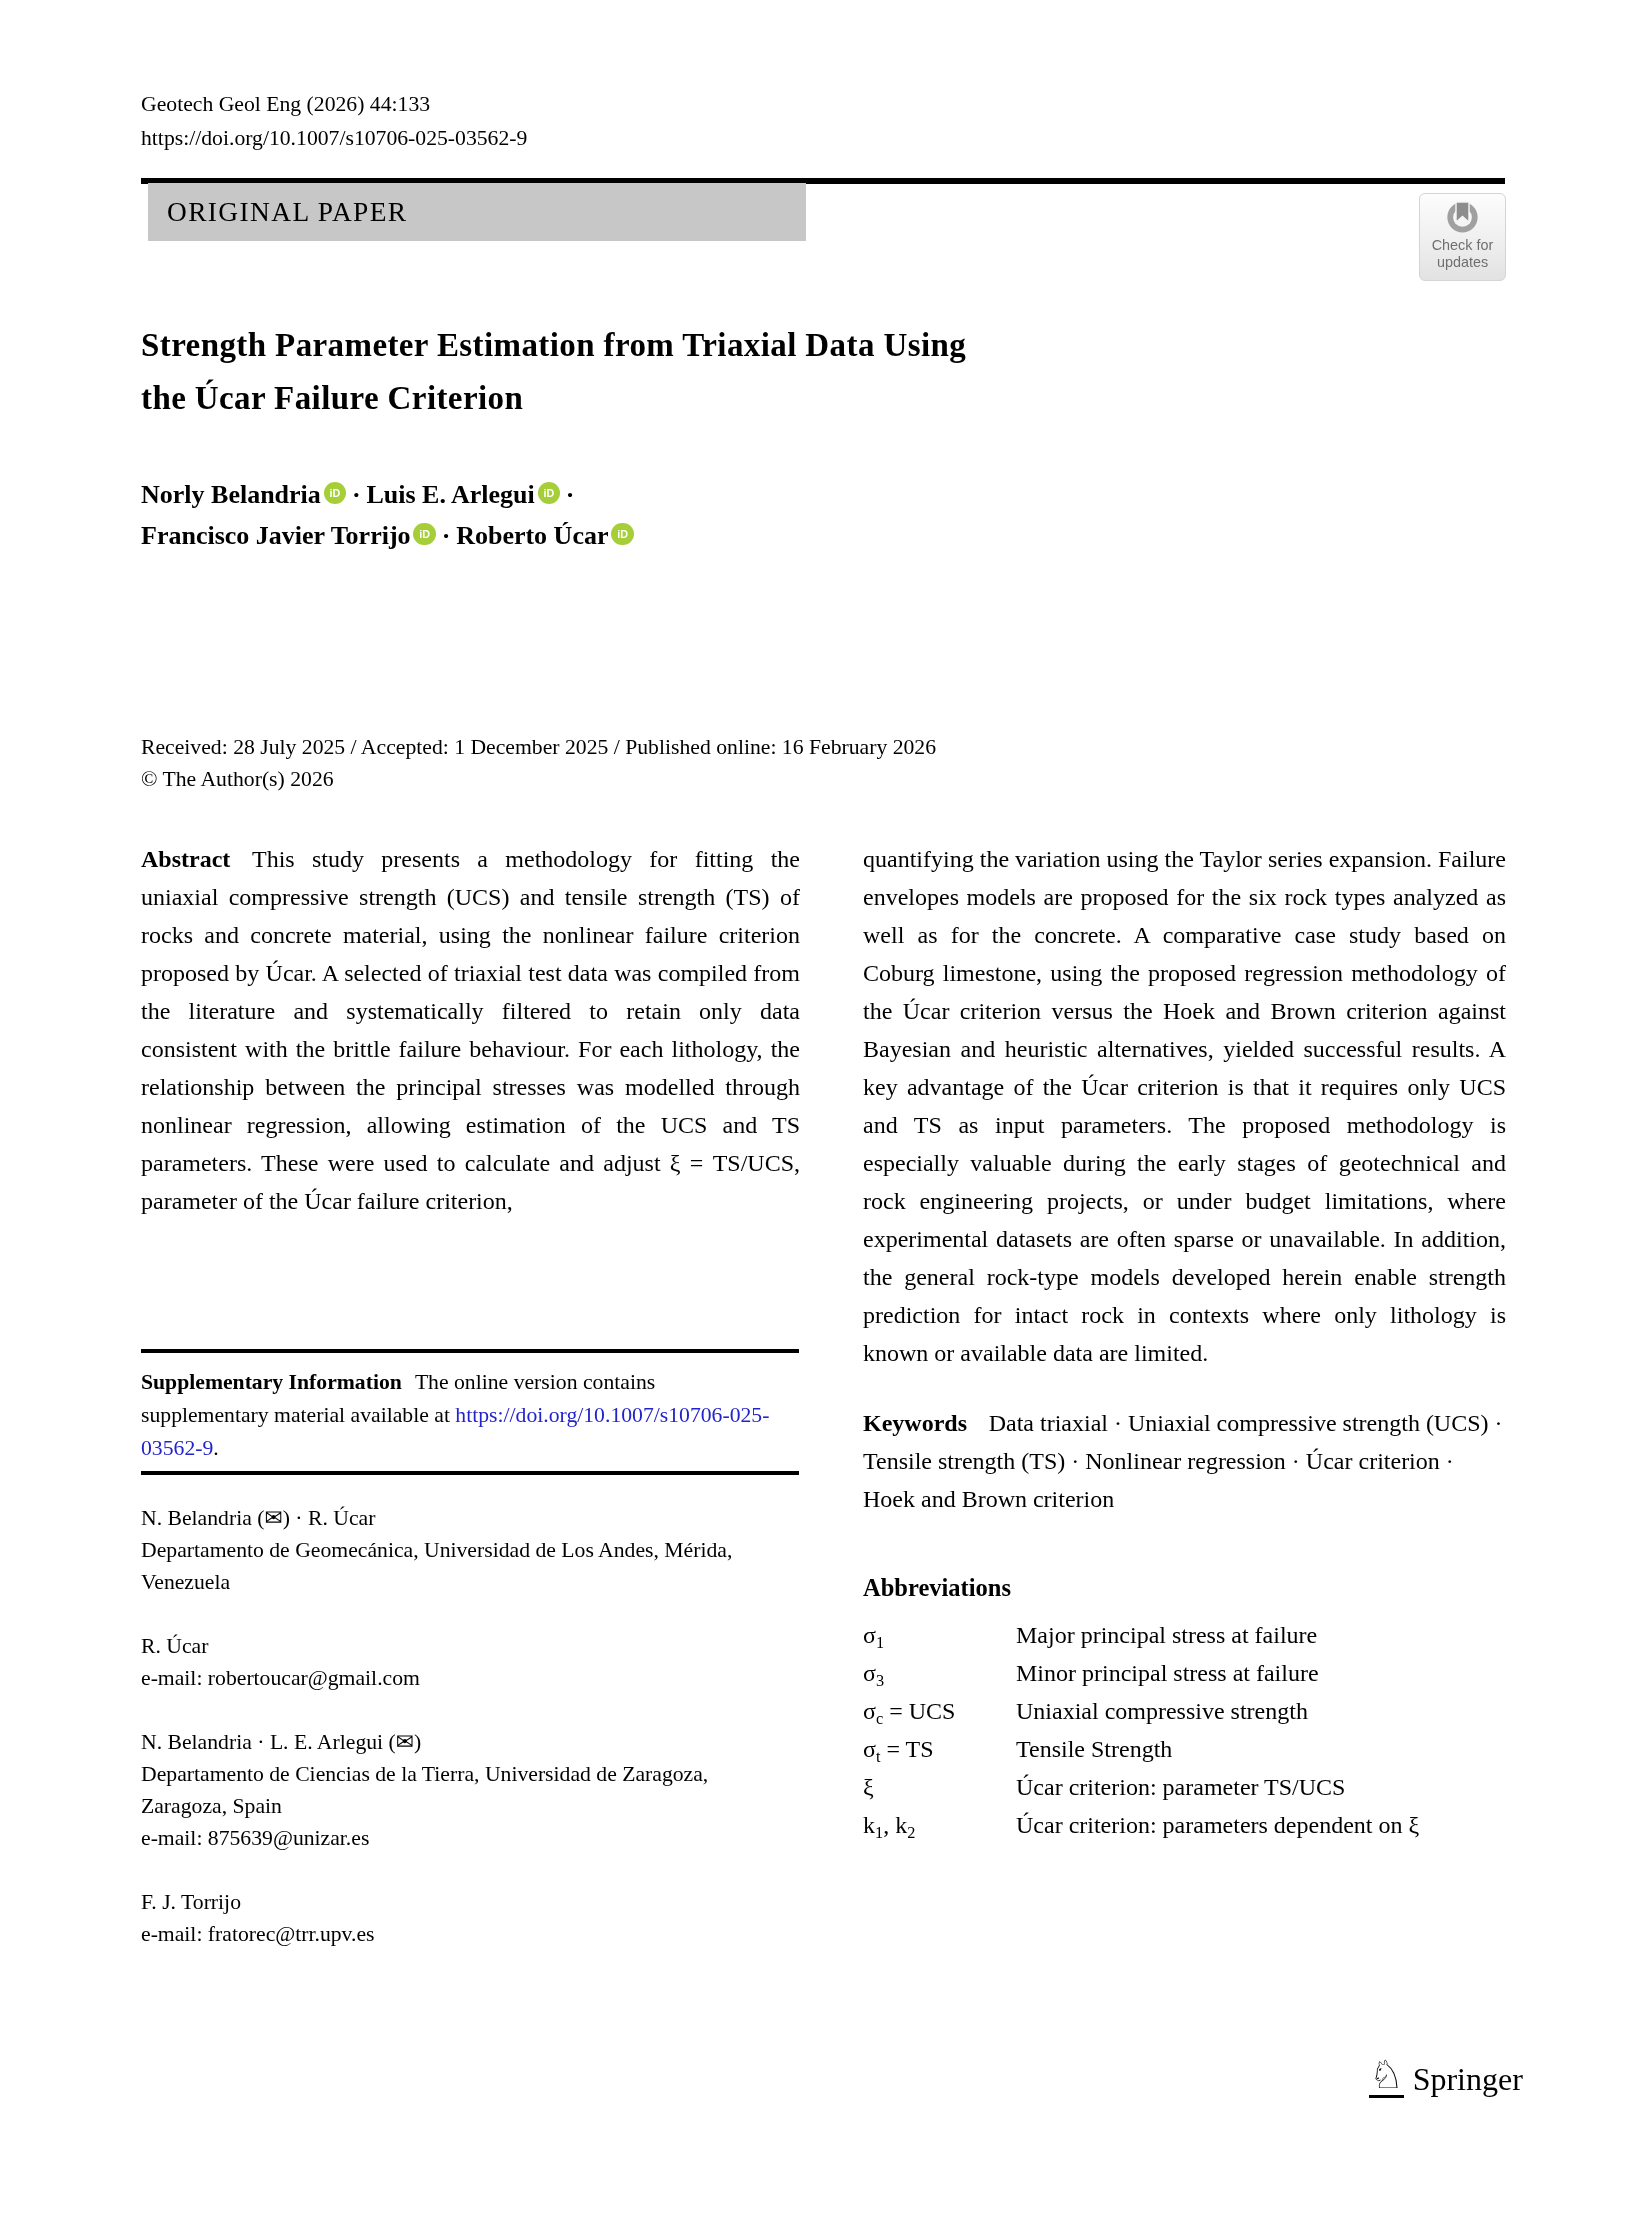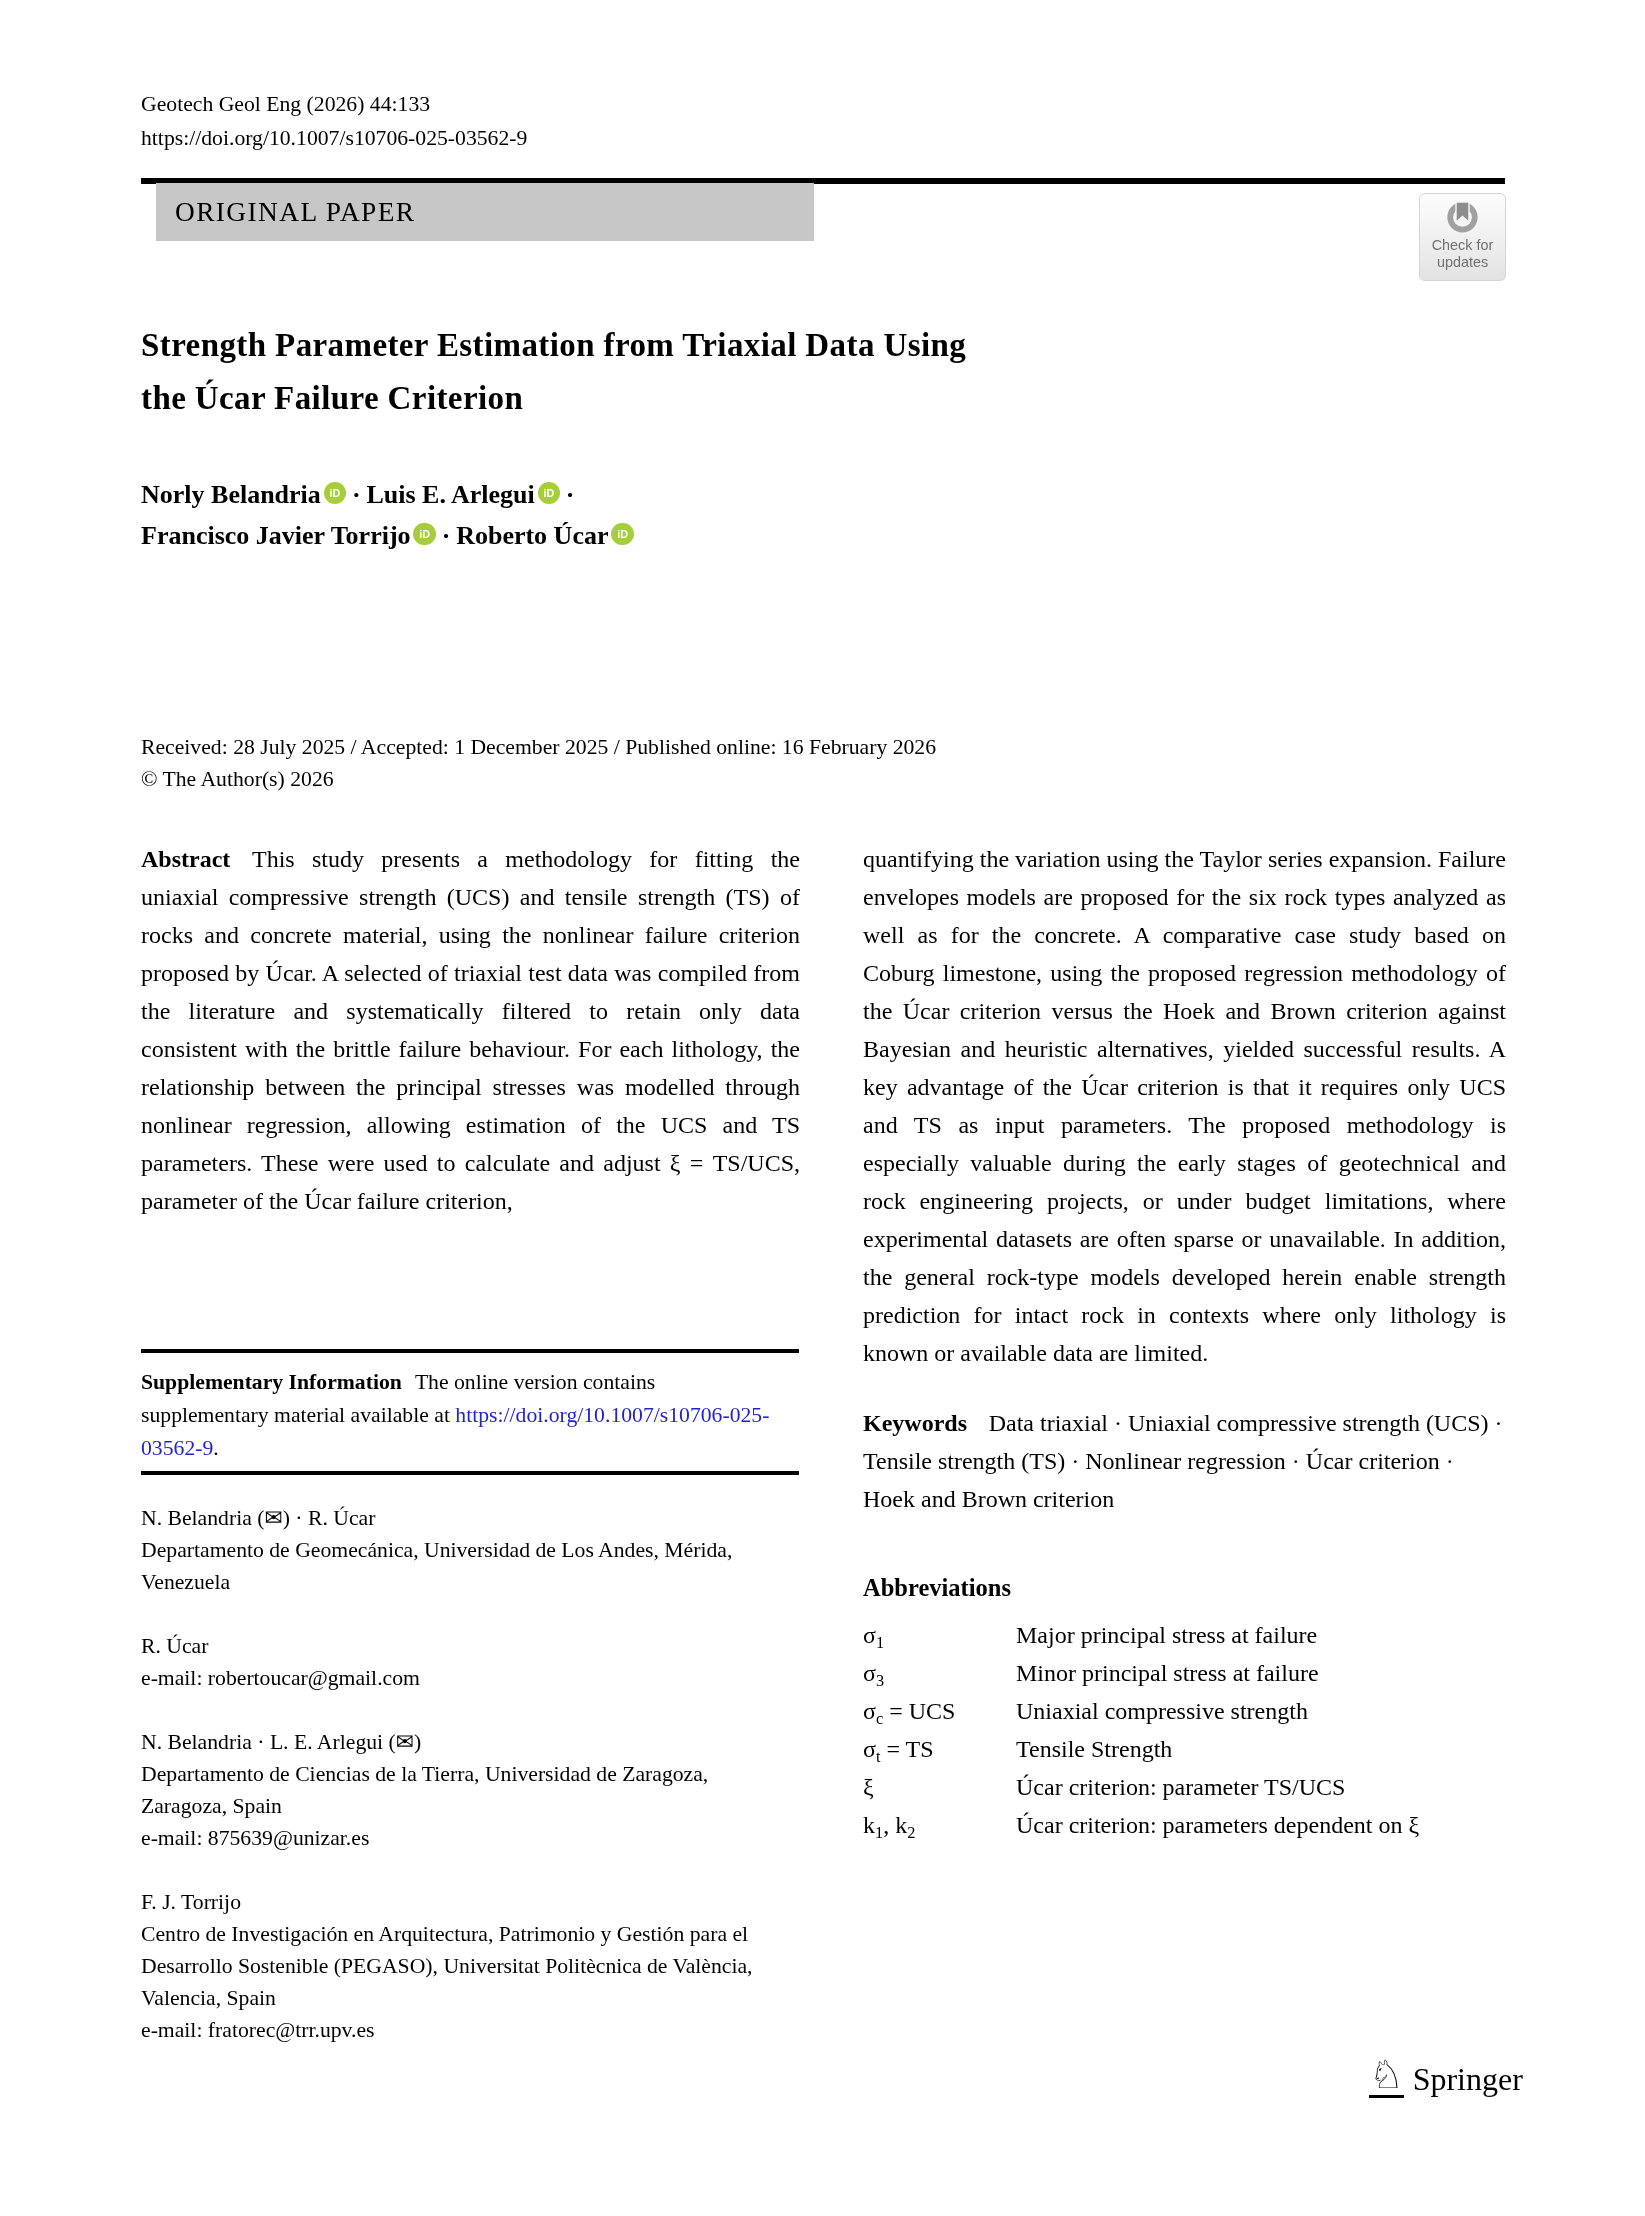--- a/index.html
+++ b/index.html
@@ -8,21 +8,21 @@
     width:1645px;
     height:2216px;
     background:#ffffff;
     font-family:"Liberation Serif", serif;
     color:#000;
     overflow:hidden;
   }
   
   .header-meta{position:absolute;left:141px;top:87px;font-size:21.7px;line-height:34px;}
   .top-rule{position:absolute;left:141px;top:178px;width:1364px;height:5.8px;background:#000;}
-  .banner{position:absolute;left:156px;top:183px;width:658px;height:58px;background:#c7c7c7;display:flex;align-items:center;}
+  .banner{position:absolute;left:148px;top:183px;width:658px;height:58px;background:#c7c7c7;display:flex;align-items:center;}
   .banner-label{margin-left:19px;font-size:27.4px;letter-spacing:1.4px;}
   
   .check-badge{
     position:absolute;left:1419px;top:193px;width:87px;height:88px;box-sizing:border-box;
     border:1.4px solid #d4d4d4;border-radius:6px;
     background:linear-gradient(180deg,#fdfdfd 0%,#efefef 55%,#e2e2e2 100%);
     display:flex;flex-direction:column;align-items:center;padding-top:5px;cursor:pointer;
   }
   .cu-text{font-family:"Liberation Sans",sans-serif;font-size:14.4px;line-height:16.6px;color:#6f6f6f;text-align:center;}
   
@@ -165,21 +165,20 @@
       <div>R. Úcar</div>
       <div>e-mail: robertoucar@gmail.com</div>
     </div>
     <div class="fblock">
       <div>N. Belandria · L. E. Arlegui (✉)</div>
       <div>Departamento de Ciencias de la Tierra, Universidad de Zaragoza, Zaragoza, Spain</div>
       <div>e-mail: 875639@unizar.es</div>
     </div>
     <div class="fblock">
       <div>F. J. Torrijo</div>
-      <div>Centro de Investigación en Arquitectura, Patrimonio y Gestión para el Desarrollo Sostenible (PEGASO), Universitat Politècnica de València, Valencia, Spain</div>
       <div>e-mail: fratorec@trr.upv.es</div>
     </div>
   </div>
 
   <div class="springer">
     <span class="knight-wrap">
       <span class="knight">♘</span>
       <span class="knight-bar"></span>
     </span>
     <span class="springer-text">Springer</span>

